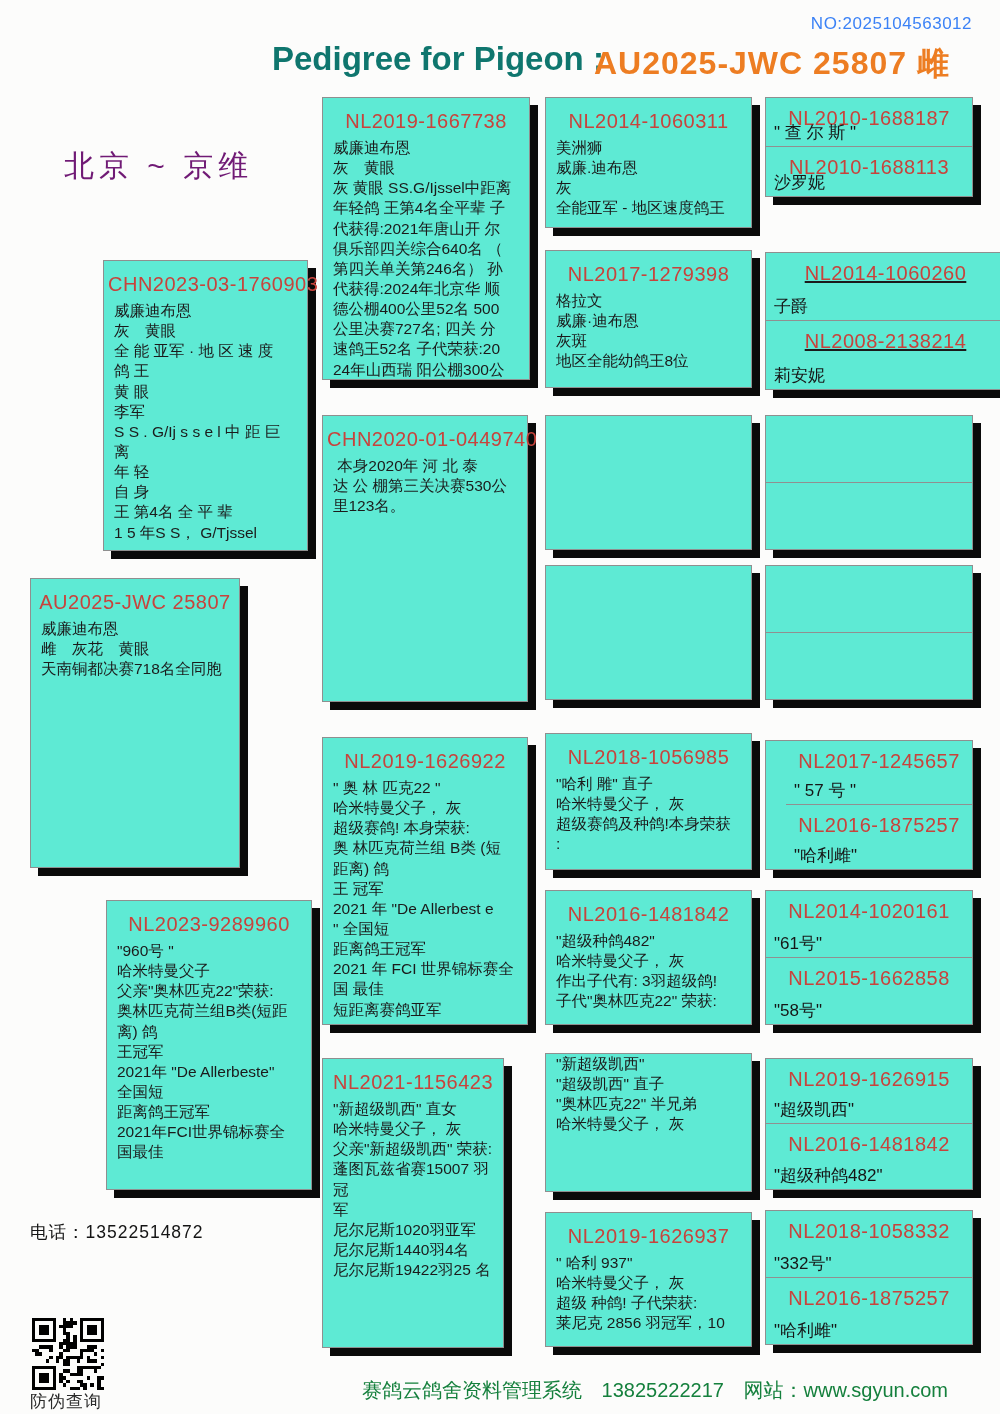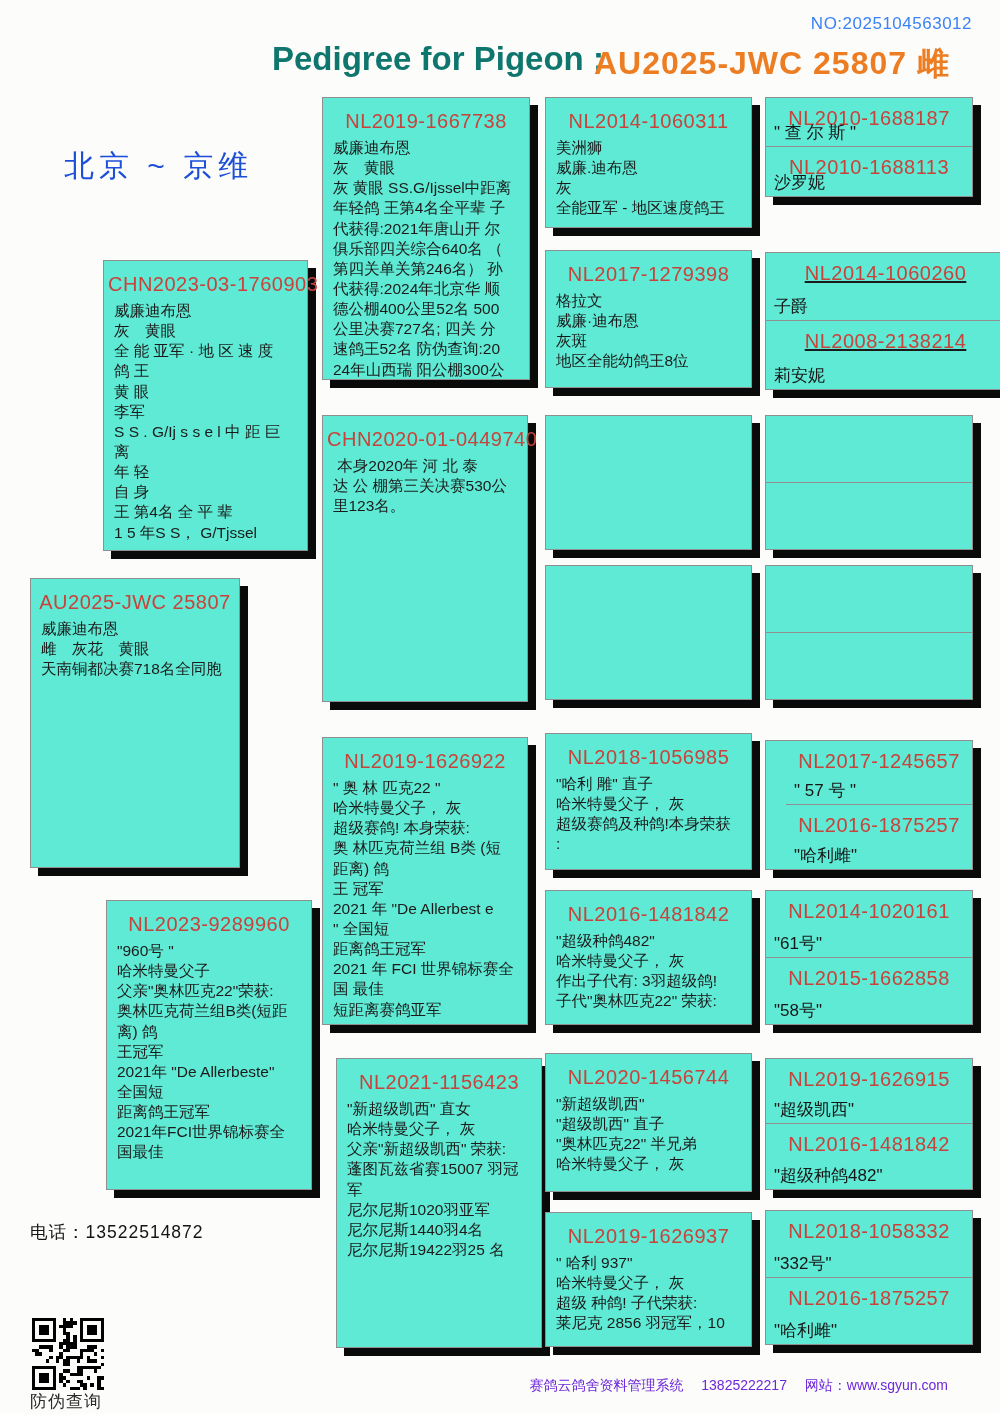--- a/index.html
+++ b/index.html
@@ -20,21 +20,21 @@
     position:absolute;left:272px;top:40px;
     font-size:33px;font-weight:600;color:#0f766e;
   }
   .ring-title{
     position:absolute;left:594px;top:42px;
     font-size:32px;font-weight:700;color:var(--accent,#ed7d22);
     letter-spacing:1px;white-space:nowrap;
   }
   .loft{
     position:absolute;left:64px;top:146px;
-    font-size:30px;color:#1d4ed8;letter-spacing:5px;font-weight:500;
+    font-size:30px;color:#701a75;letter-spacing:5px;font-weight:500;
   }
   .pbox{
     position:absolute;
     background:#5eead4;
     border:1px solid #8f8f8f;
     box-shadow:8px 8px 0 0 #0a0a0a;
     box-sizing:border-box;
   }
   .pbox .ring{
     text-align:center;
@@ -66,21 +66,21 @@
     position:absolute;left:30px;top:1220px;
     font-size:17.5px;color:#141414;letter-spacing:1px;
   }
   .qr{position:absolute;left:32px;top:1318px;width:72px;height:72px;}
   .qr-label{
     position:absolute;left:30px;top:1390px;
     font-size:17px;color:#2a2a2a;letter-spacing:1px;
   }
   .footer{
     position:absolute;top:1377px;right:52px;
-    font-size:14px;color:#6d28d9;white-space:nowrap;
+    font-size:20px;color:#15803d;white-space:nowrap;
   }
   .footer span{margin-left:14px;}
   .footer span:first-child{margin-left:0;}
 </style>
 </head>
 <body>
 
 <div class="page">
   <div class="doc-no">NO:2025104563012</div>
   <div class="title">Pedigree for Pigeon :</div>
@@ -134,21 +134,21 @@
           <div class="ln">威廉迪布恩</div>
           <div class="ln">灰　黄眼</div>
           <div class="ln">灰 黄眼 SS.G/Ijssel中距离</div>
           <div class="ln">年轻鸽 王第4名全平辈 子</div>
           <div class="ln">代获得:2021年唐山开 尔</div>
           <div class="ln">俱乐部四关综合640名 （</div>
           <div class="ln">第四关单关第246名） 孙</div>
           <div class="ln">代获得:2024年北京华 顺</div>
           <div class="ln">德公棚400公里52名 500</div>
           <div class="ln">公里决赛727名; 四关 分</div>
-          <div class="ln">速鸽王52名 防伪查询:20</div>
+          <div class="ln">速鸽王52名 子代荣获:20</div>
           <div class="ln">24年山西瑞 阳公棚300公</div>
         </div>
       </div>
       <div class="pbox" style="left: 322px; top: 415px; width: 206px; height: 287px;">
         <div class="ring">CHN2020-01-0449740</div>
         <div class="body">
           <div class="ln"> 本身2020年 河 北 泰</div>
           <div class="ln">达 公 棚第三关决赛530公</div>
           <div class="ln">里123名。</div>
         </div>
@@ -163,21 +163,21 @@
           <div class="ln">距离) 鸽</div>
           <div class="ln">王 冠军</div>
           <div class="ln">2021 年 "De Allerbest e</div>
           <div class="ln">" 全国短</div>
           <div class="ln">距离鸽王冠军</div>
           <div class="ln">2021 年 FCI 世界锦标赛全</div>
           <div class="ln">国 最佳</div>
           <div class="ln">短距离赛鸽亚军</div>
         </div>
       </div>
-      <div class="pbox" style="left: 336px; top: 1058px; width: 206px; height: 290px;">
+      <div class="pbox" style="left: 322px; top: 1058px; width: 182px; height: 290px;">
         <div class="ring">NL2021-1156423</div>
         <div class="body">
           <div class="ln">"新超级凯西" 直女</div>
           <div class="ln">哈米特曼父子， 灰</div>
           <div class="ln">父亲"新超级凯西" 荣获:</div>
           <div class="ln">蓬图瓦兹省赛15007 羽冠</div>
           <div class="ln">军</div>
           <div class="ln">尼尔尼斯1020羽亚军</div>
           <div class="ln">尼尔尼斯1440羽4名</div>
           <div class="ln">尼尔尼斯19422羽25 名</div>
@@ -215,21 +215,20 @@
       <div class="pbox" style="left: 545px; top: 890px; width: 207px; height: 135px;">
         <div class="ring">NL2016-1481842</div>
         <div class="body">
           <div class="ln">"超级种鸽482"</div>
           <div class="ln">哈米特曼父子， 灰</div>
           <div class="ln">作出子代有: 3羽超级鸽!</div>
           <div class="ln">子代"奥林匹克22" 荣获:</div>
         </div>
       </div>
       <div class="pbox" style="left: 545px; top: 1053px; width: 207px; height: 139px;">
-        <div class="ring">NL2020-1456744</div>
         <div class="body">
           <div class="ln">"新超级凯西"</div>
           <div class="ln">"超级凯西" 直子</div>
           <div class="ln">"奥林匹克22" 半兄弟</div>
           <div class="ln">哈米特曼父子， 灰</div>
         </div>
       </div>
       <div class="pbox" style="left: 545px; top: 1212px; width: 207px; height: 135px;">
         <div class="ring">NL2019-1626937</div>
         <div class="body">

